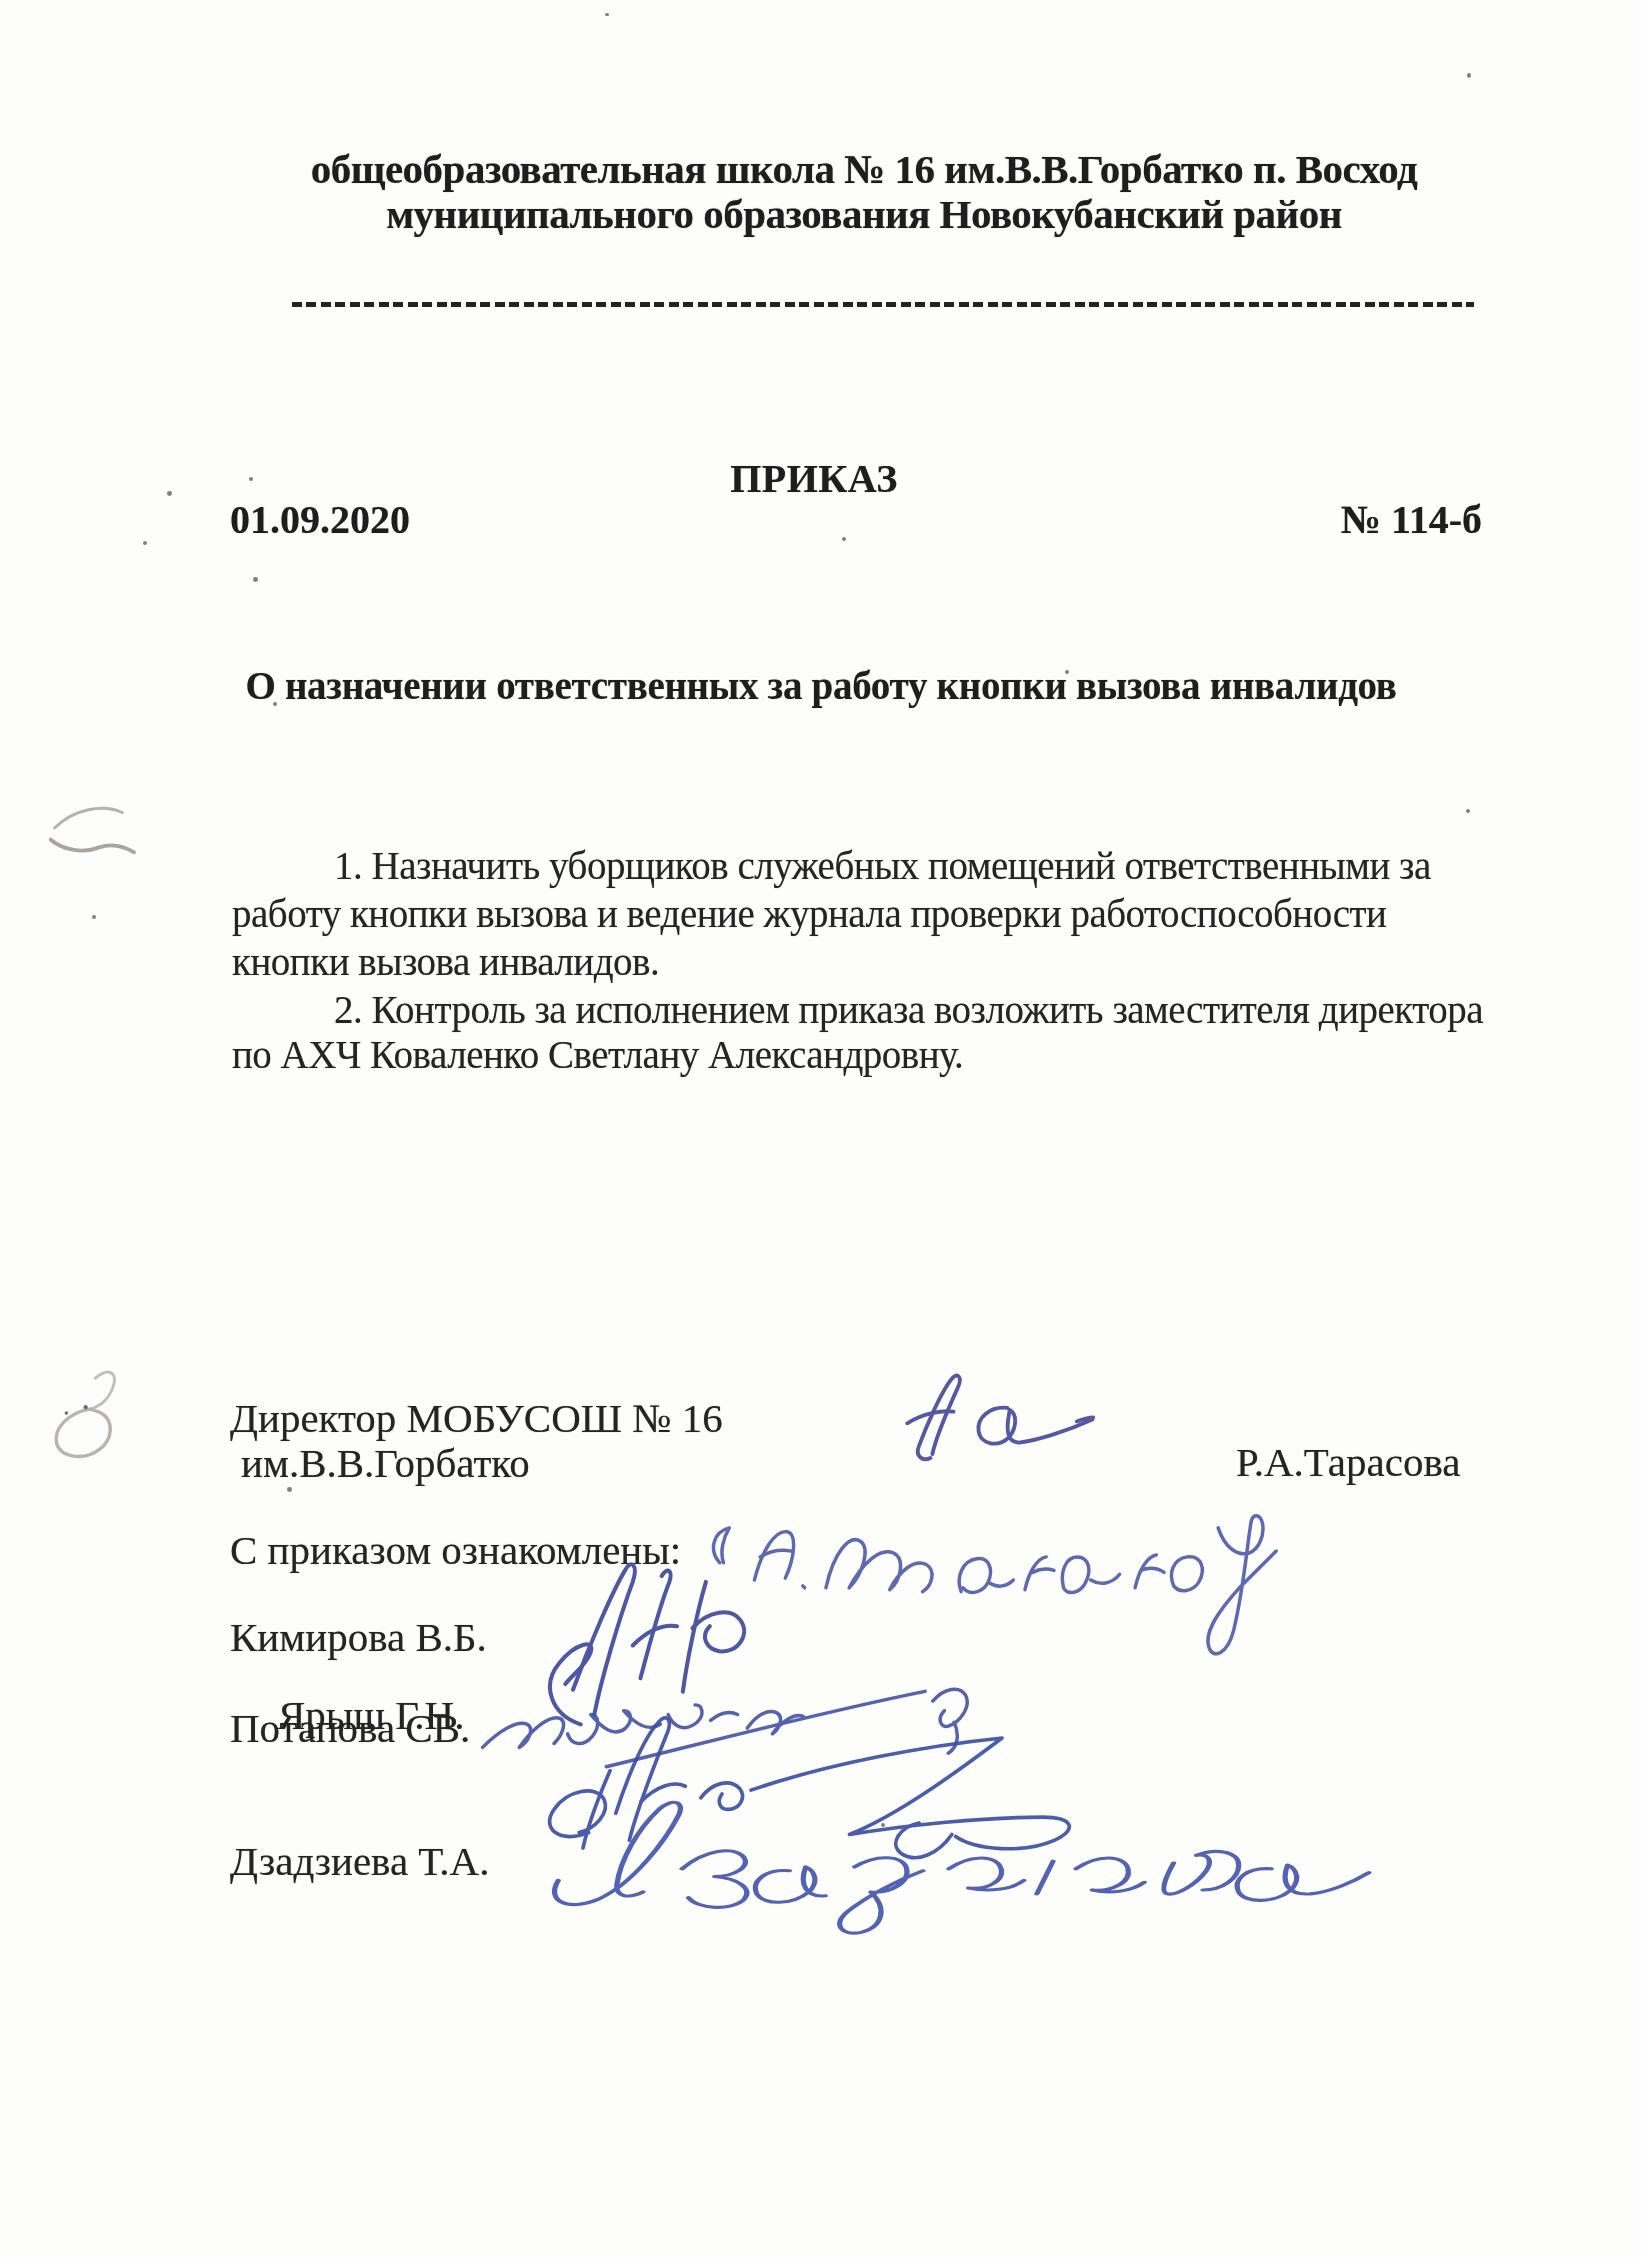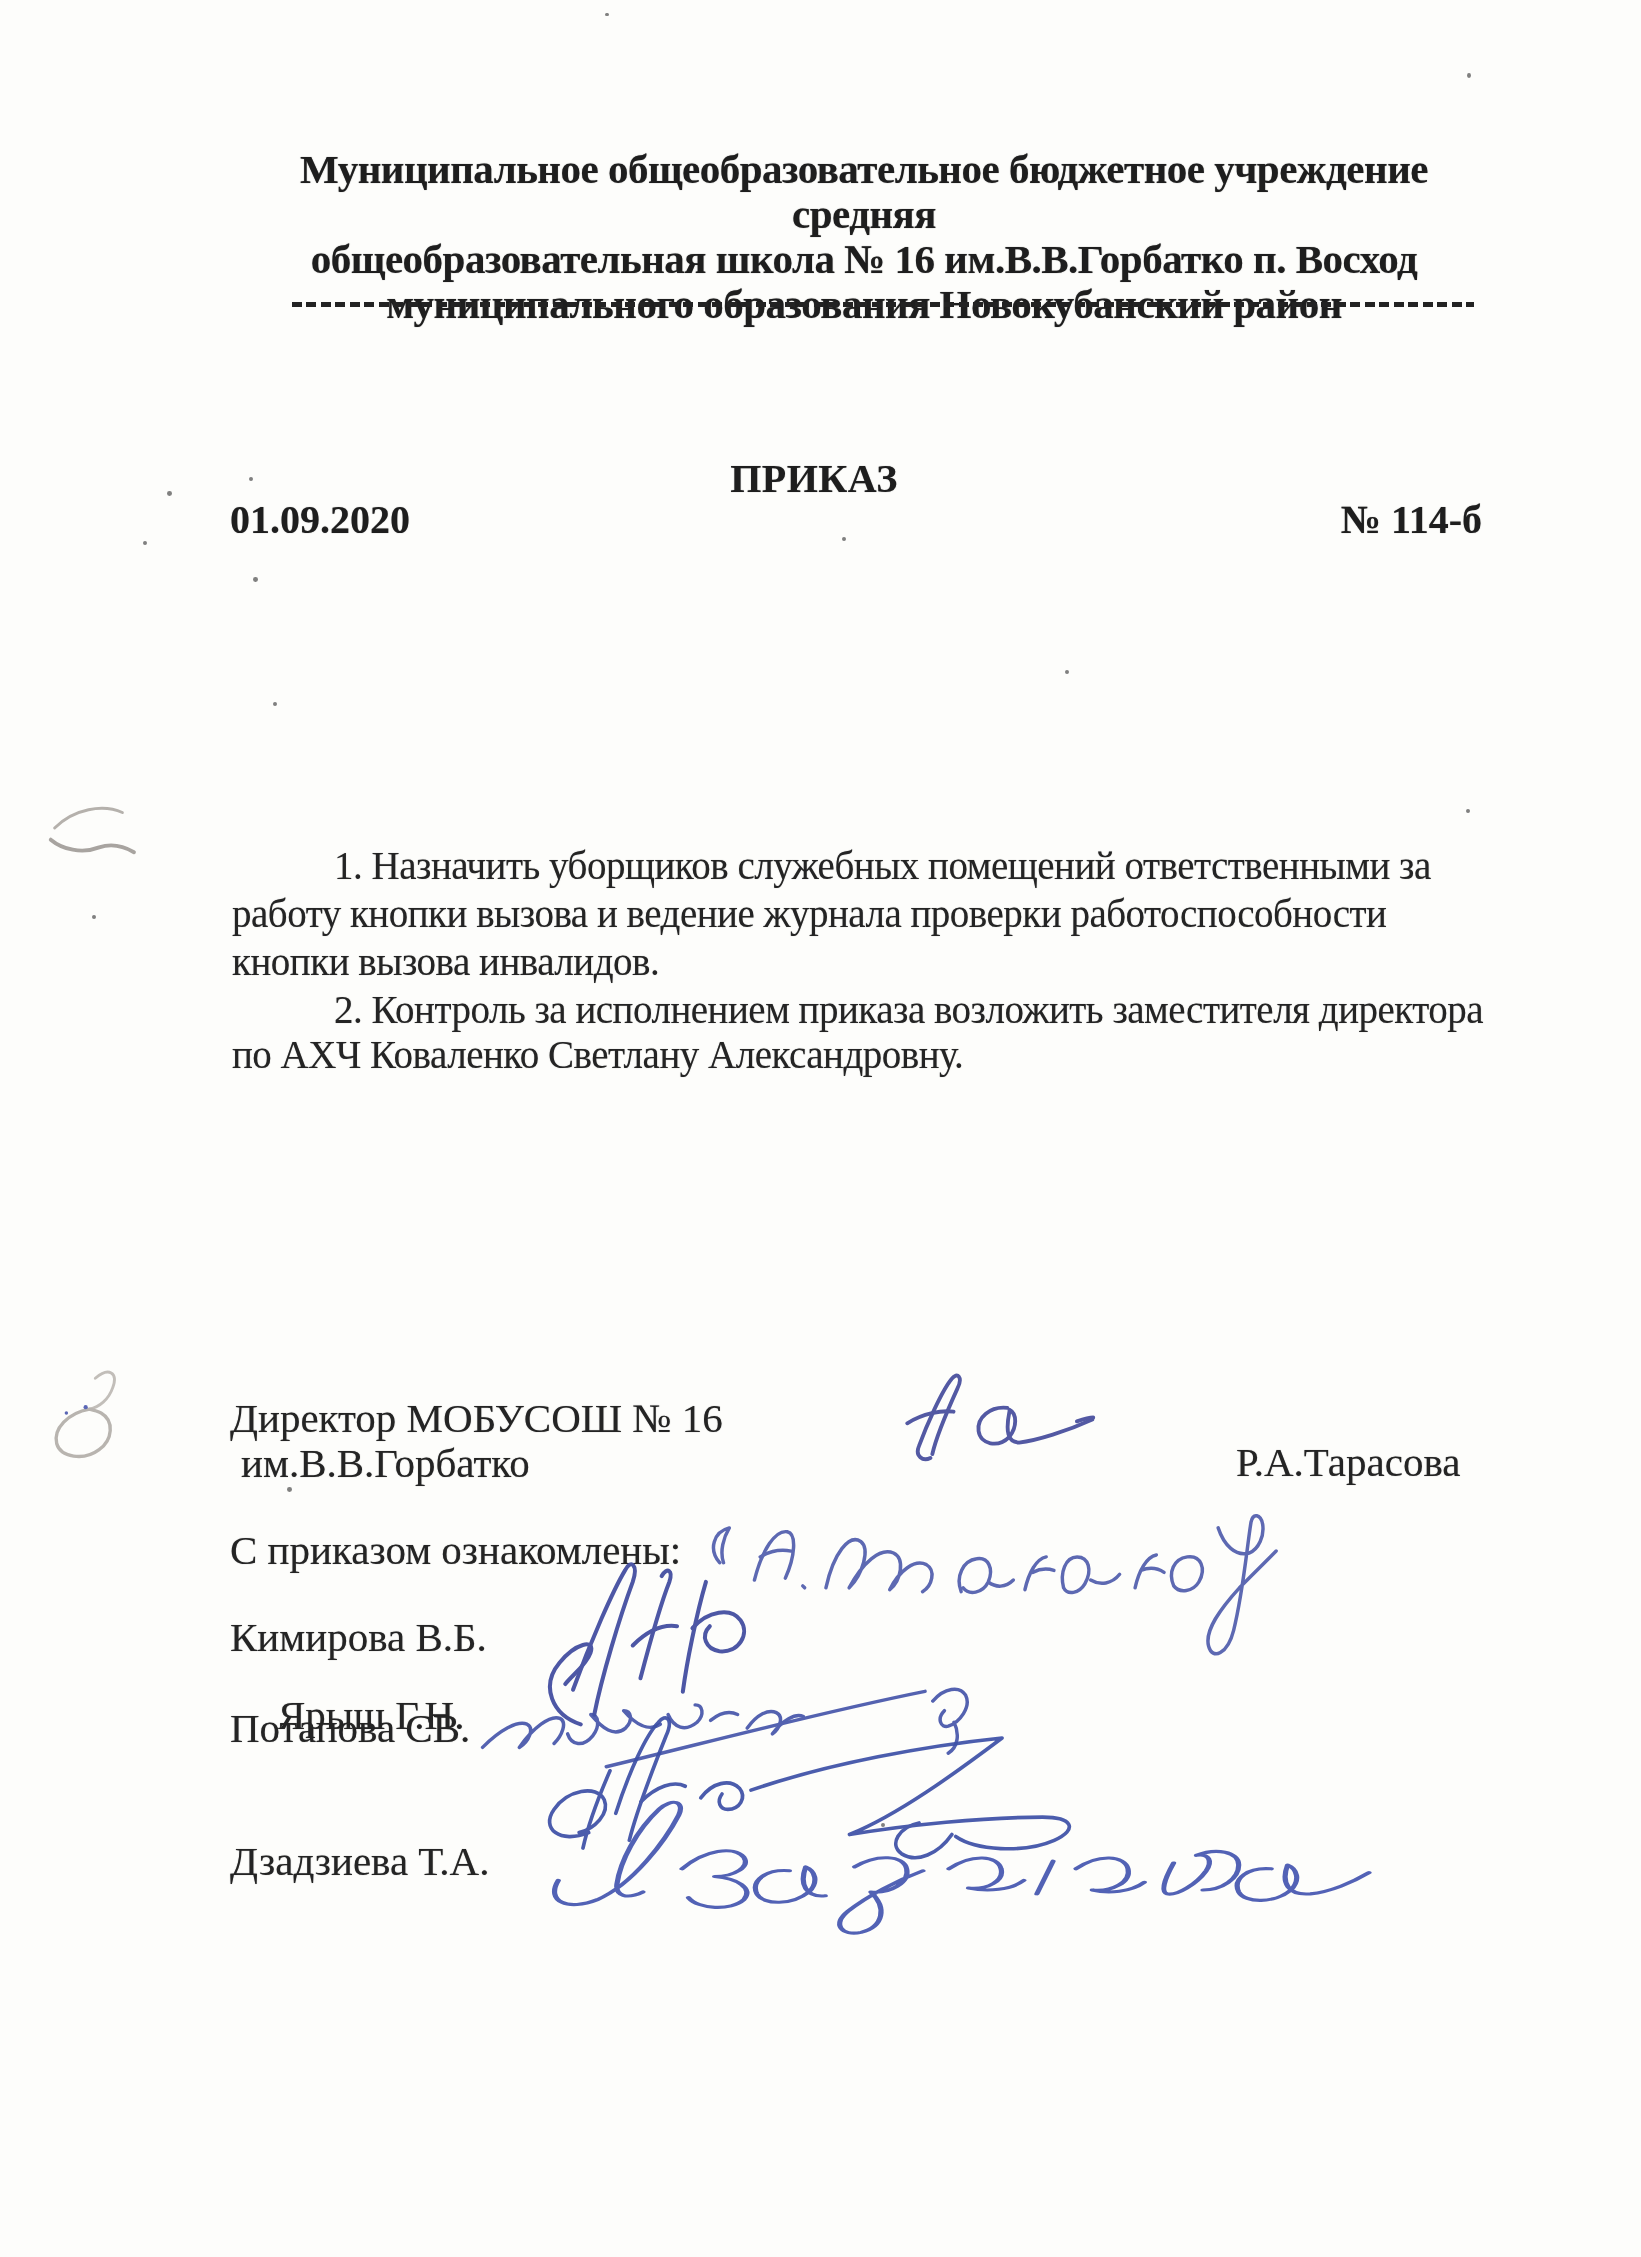--- a/index.html
+++ b/index.html
@@ -59,30 +59,30 @@
 
   .speck{position:absolute;border-radius:50%;background:#555;opacity:.75;}
   .artifact path{fill:none;stroke-linecap:round;}
 </style>
 </head>
 <body>
 
 <div class="page">
 
   <div class="org-header">
-    <div>Муниципальное общеобразовательное бюджетное учреждение средняя</div>
     <div>общеобразовательная школа № 16 им.В.В.Горбатко п. Восход</div>
     <div>муниципального образования Новокубанский район</div>
   </div>
 
   <div class="dash-rule"></div>
 
   <div class="order-title txt">ПРИКАЗ</div>
   <div class="order-date txt">01.09.2020</div>
   <div class="order-number txt">№ 114-б</div>
+  <div class="order-subject txt">О назначении ответственных за работу кнопки вызова инвалидов</div>
 
   <div class="para p1">
     <div class="line indent">1. Назначить уборщиков служебных помещений ответственными за</div>
     <div class="line">работу кнопки вызова и ведение журнала проверки работоспособности</div>
     <div class="line">кнопки вызова инвалидов.</div>
   </div>
   <div class="para p2">
     <div class="line indent">2. Контроль за исполнением приказа возложить заместителя директора</div>
     <div class="line">по АХЧ Коваленко Светлану Александровну.</div>
   </div>

